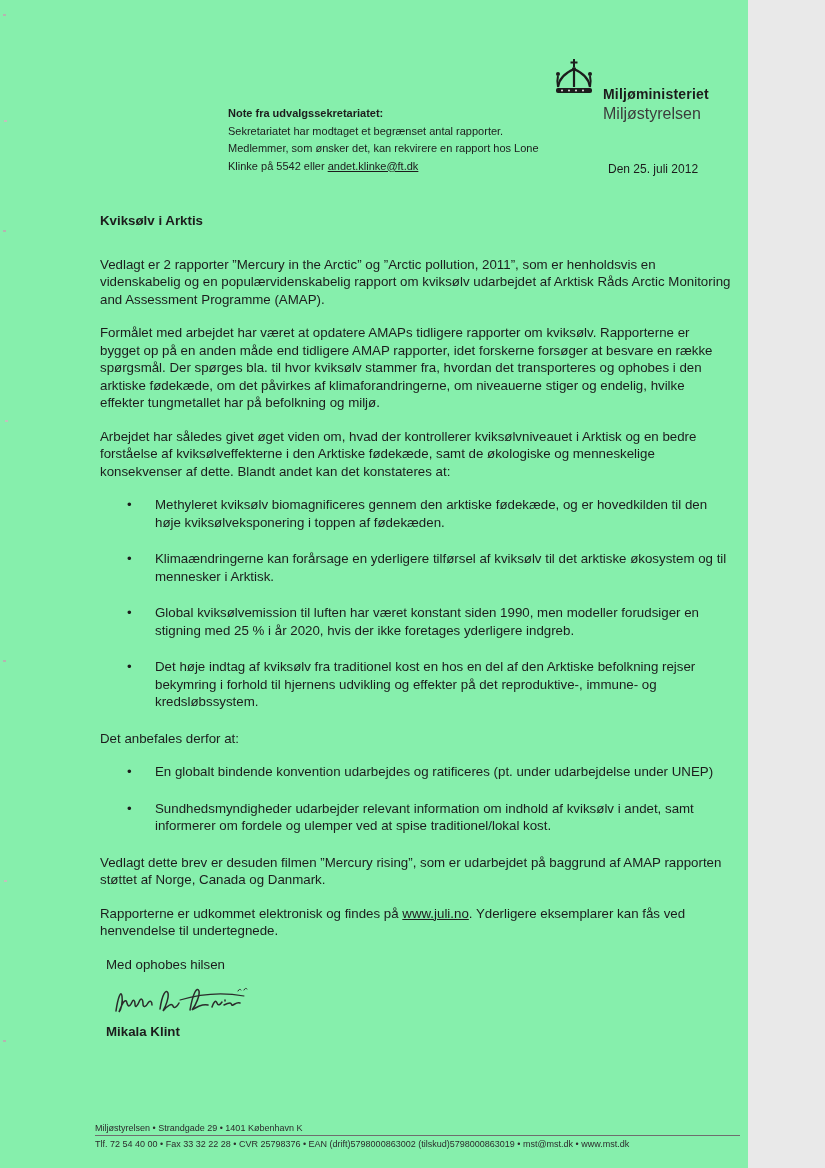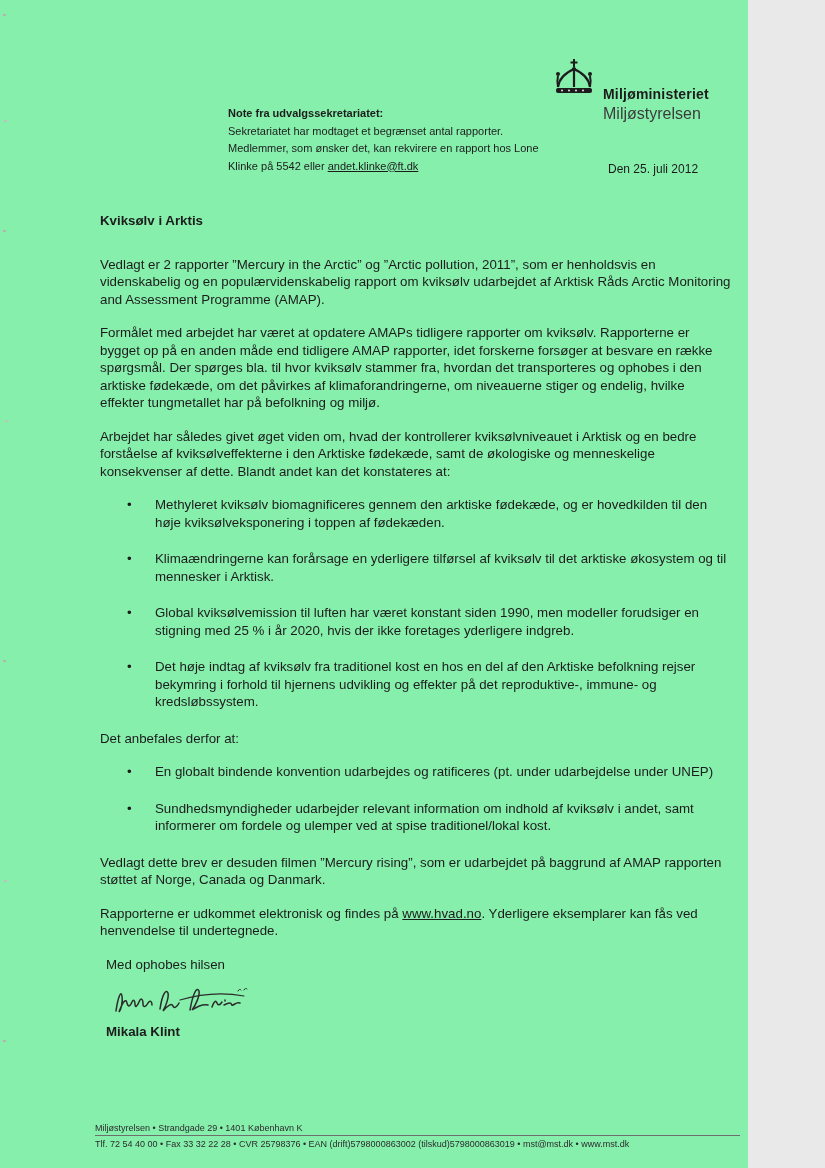--- a/index.html
+++ b/index.html
@@ -105,21 +105,21 @@
         <span class="marker">•</span>
         <span class="btext">En globalt bindende konvention udarbejdes og ratificeres (pt. under udarbejdelse under UNEP)</span>
       </div>
       <div class="bullet-item">
         <span class="marker">•</span>
         <span class="btext">Sundhedsmyndigheder udarbejder relevant information om indhold af kviksølv i andet, samt informerer om fordele og ulemper ved at spise traditionel/lokal kost.</span>
       </div>
     </div>
 
     <p>Vedlagt dette brev er desuden filmen ”Mercury rising”, som er udarbejdet på baggrund af AMAP rapporten støttet af Norge, Canada og Danmark.</p>
-    <p><span>Rapporterne er udkommet elektronisk og findes på </span><a class="link">www.hvad.no</a><span>. Yderligere eksemplarer kan fås ved henvendelse til undertegnede.</span></p>
+    <p><span>Rapporterne er udkommet elektronisk og findes på </span><a class="link">www.juli.no</a><span>. Yderligere eksemplarer kan fås ved henvendelse til undertegnede.</span></p>
 
     <div class="signoff">Med ophobes hilsen</div>
 
     <svg class="signature" width="170" height="46" viewBox="0 0 170 46">
       <g fill="none" stroke="#2b2b2b" stroke-width="1.5" stroke-linecap="round">
         <path d="M6 34 C 8 20, 11 13, 12 19 C 13 25, 11 33, 9 35 C 13 24, 16 21, 17 26 C 18 30, 20 30, 22 25 C 23 22, 25 23, 25 27 C 25 31, 27 30, 29 25 C 31 20, 33 22, 33 27 C 33 31, 36 30, 38 26 C 40 23, 42 24, 42 28"></path>
         <path d="M50 32 C 52 18, 56 11, 58 16 C 59 20, 56 29, 53 34 C 58 28, 62 26, 63 29 C 64 32, 67 30, 69 26"></path>
         <path d="M80 33 C 83 16, 87 9, 89 14 C 90 18, 86 28, 82 33 C 88 29, 94 27, 98 28"></path>
         <path d="M102 30 C 104 24, 106 23, 107 26 C 108 29, 110 28, 112 25 M115 23 L115 24 M114 28 C 116 27, 118 26, 120 26 C 122 26, 121 29, 123 28 C 125 27, 127 25, 130 26"></path>
         <path d="M70 23 C 90 17, 112 15, 134 19" stroke-width="1.1"></path>

